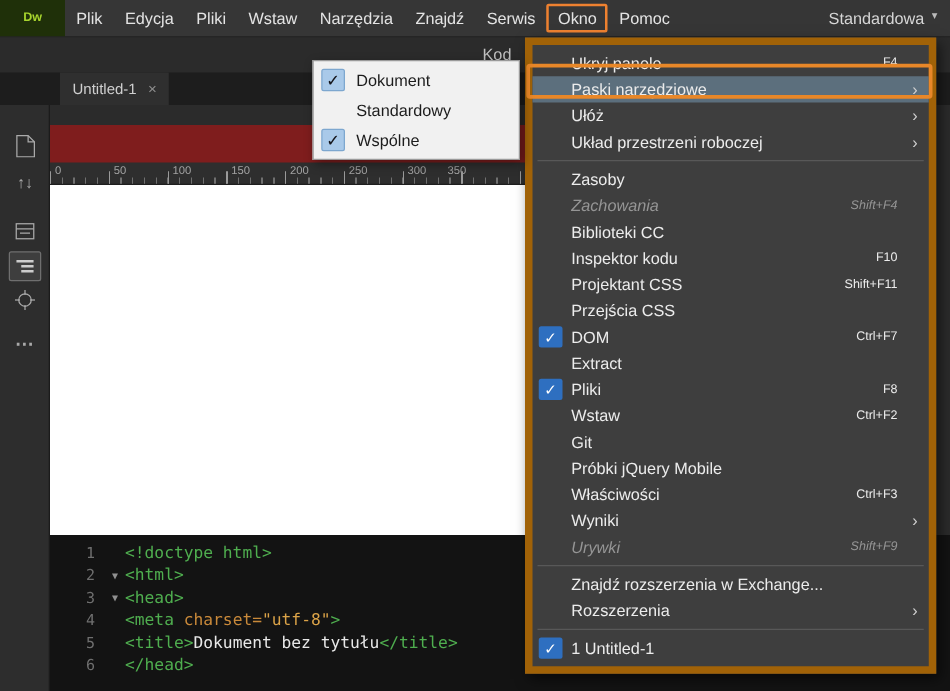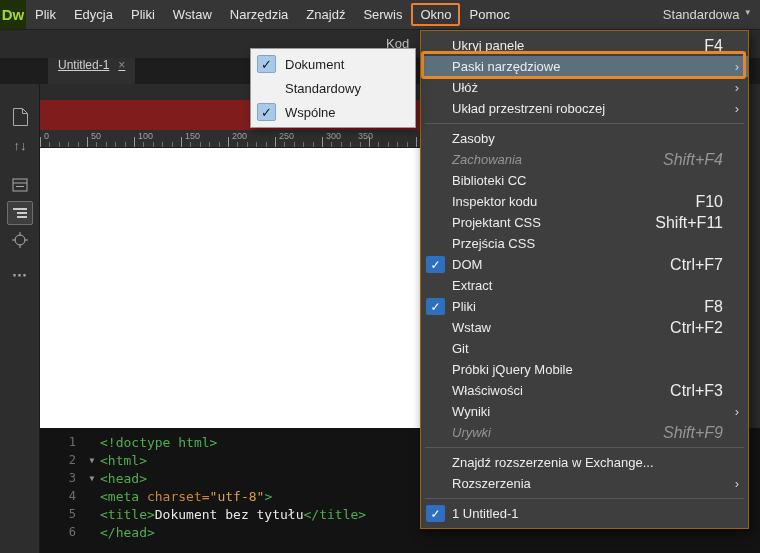--- a/index.html
+++ b/index.html
@@ -2,35 +2,35 @@
 <html><head>
 <meta charset="utf-8">
 <style>
   html,body{margin:0;padding:0;background:#1a1a1a;}
   .app{position:relative;width:760px;height:553px;background:#2b2b2b;
        font-family:"Liberation Sans",sans-serif;overflow:hidden;color:#ddd;}
 
   
   .menubar{position:absolute;top:0;left:0;width:100%;height:30px;background:#363636;
            display:flex;align-items:center;z-index:40;border-bottom:1px solid #202020;box-sizing:border-box;}
-  .logo{width:26px;height:100%;background:#1f3009;color:#a7d42e;font-weight:bold;font-size:15px;
+  .logo{width:52px;height:100%;background:#1f3009;color:#a7d42e;font-weight:bold;font-size:10px;
         display:flex;align-items:center;justify-content:center;}
   .mb-items{display:flex;align-items:center;height:100%;}
   .mb-item{padding:4px 9px;font-size:13px;color:#e4e4e4;cursor:default;white-space:nowrap;}
   .mb-item.annot{border:2px solid #ee8130;border-radius:2px;padding:2px 7px;}
   .workspace{margin-left:auto;margin-right:10px;font-size:13px;color:#d6d6d6;
              display:flex;align-items:flex-start;gap:6px;}
   .ws-caret{font-size:9px;color:#bbb;}
 
   .kod-label{position:absolute;left:386px;top:30px;height:28px;line-height:28px;font-size:13px;color:#c0c0c0;}
 
   
   .tabrow{position:absolute;top:58px;left:0;width:100%;height:26px;background:#1d1d1d;}
   .tab{position:absolute;left:48px;top:0;height:26px;background:#2f2f2f;display:flex;
-       gap:9px;padding:0 10px;font-size:12px;color:#cfcfcf;text-decoration:underline;}
+       align-items:center;gap:9px;padding:0 10px;font-size:12px;color:#cfcfcf;}
   .tab-x{color:#8f8f8f;font-size:12px;}
 
   
   .leftstrip{position:absolute;top:84px;left:0;width:40px;bottom:0;background:#2d2d2d;
              border-right:1px solid #1b1b1b;box-sizing:border-box;}
   .s-icon{position:absolute;left:9px;width:22px;height:22px;display:flex;align-items:center;
           justify-content:center;color:#a9a9a9;font-size:13px;}
   .s-icon.sel{left:7px;width:26px;height:24px;background:#3e3e3e;border:1px solid #6f6f6f;border-radius:2px;box-sizing:border-box;}
   .dots{font-size:15px;font-weight:bold;letter-spacing:1px;color:#a9a9a9;}
 
@@ -57,30 +57,30 @@
   .codearea{position:absolute;top:428px;left:40px;width:720px;height:125px;background:#131313;
             font-family:"DejaVu Sans Mono",monospace;font-size:13px;padding-top:5px;box-sizing:border-box;}
   .cl{display:flex;height:18px;align-items:center;}
   .cl-num{width:44px;text-align:right;padding-right:8px;color:#6f6f6f;font-size:12px;box-sizing:border-box;}
   .cl-fold{width:16px;text-align:center;font-size:8px;color:#909090;}
   .cl-code{white-space:pre;}
   .tk-tag{color:#4fae4f;} .tk-attr{color:#c9893a;} .tk-str{color:#dba348;} .tk-plain{color:#e8e8e8;}
 
   
   .window-menu{position:absolute;top:30px;left:420px;width:329px;background:#3e3e3e;
-               border:1px solid #a16207;box-shadow:3px 4px 10px rgba(0,0,0,.55);z-index:50;
+               border:6px solid #a16207;box-shadow:3px 4px 10px rgba(0,0,0,.55);z-index:50;
                padding:4px 0;box-sizing:border-box;}
   .mrow{display:flex;align-items:center;height:21px;font-size:13px;color:#ececec;}
   .mrow.hl{background:#5c6f7d;}
   .mrow.dis{color:#959595;font-style:italic;}
   .mcheck{width:19px;height:17px;margin-left:5px;margin-right:7px;display:flex;align-items:center;
           justify-content:center;font-size:12px;color:#fff;flex:none;}
   .mcheck.on{background:#2e6fc0;border-radius:2px;}
   .mlabel{flex:0 1 auto;white-space:nowrap;}
-  .mshort{margin-left:auto;padding-right:6px;font-size:16px;white-space:nowrap;}
+  .mshort{margin-left:auto;padding-right:6px;font-size:10px;white-space:nowrap;}
   .marrow{width:16px;text-align:center;color:#cfcfcf;font-size:13px;padding-right:3px;flex:none;}
   .msep{height:9px;position:relative;}
   .msep::after{content:"";position:absolute;left:4px;right:4px;top:4px;height:1px;background:#585858;}
 
   
   .annot-box{position:absolute;left:421px;top:51px;width:319px;height:22px;border:3px solid #e88728;
              border-radius:3px;z-index:60;pointer-events:none;}
 
   
   .submenu{position:absolute;top:48px;left:250px;width:166px;background:#f1f1f1;border:1px solid #9a9a9a;

